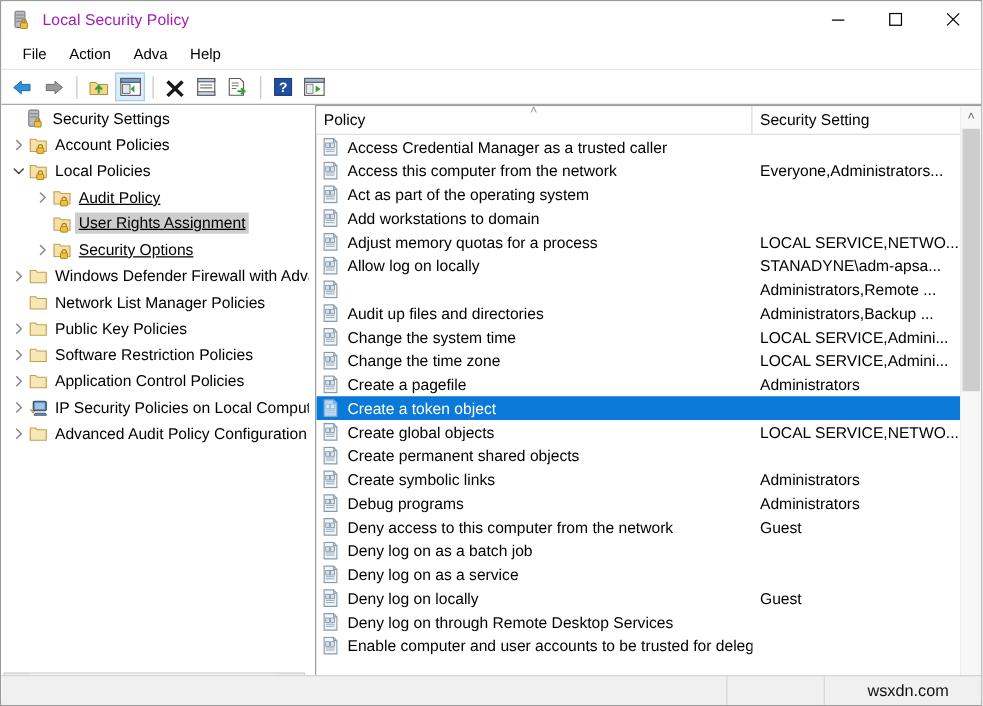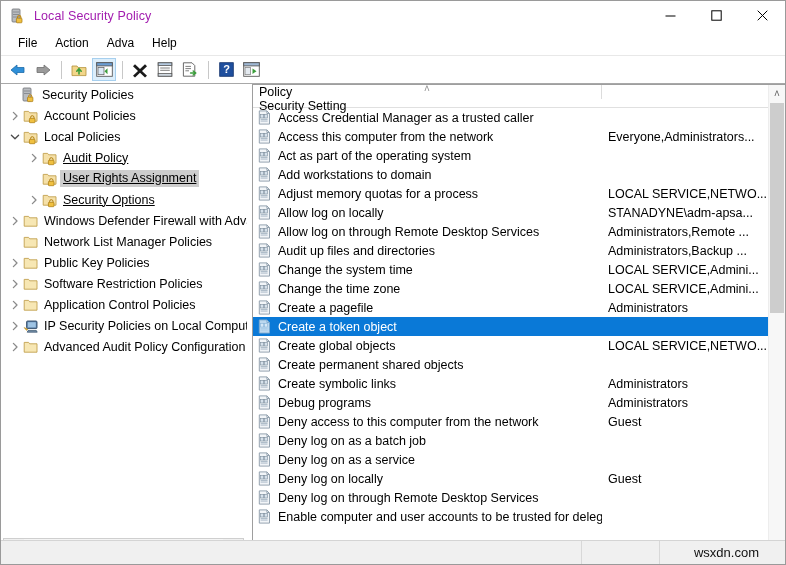--- a/index.html
+++ b/index.html
@@ -217,21 +217,20 @@
     border-bottom: none;
     box-sizing: border-box;
     overflow: hidden;
   }
   .list-header {
     height: 22px;
     display: flex;
     background: #ffffff;
     border-bottom: 1px solid #e0e0e0;
     position: relative;
-    flex-direction: column;
   }
   .lh-cell {
     position: relative;
     font-size: 12.5px;
     color: #000;
     display: flex;
     align-items: center;
     padding-left: 6px;
     box-sizing: border-box;
     border-right: 1px solid #dcdcdc;
@@ -479,21 +478,21 @@
         <div id="tree-rows">
             <div class="tree-row">
               <span class="tw"></span>
               <span class="tree-icon"><svg width="16" height="16" viewBox="0 0 16 16">
                   <rect x="2" y="1" width="8" height="13" rx="1" fill="#b9bcc0" stroke="#6e7276" stroke-width="0.8"></rect>
                   <line x1="3" y1="4" x2="9" y2="4" stroke="#7d8186" stroke-width="0.8"></line>
                   <line x1="3" y1="6.5" x2="9" y2="6.5" stroke="#7d8186" stroke-width="0.8"></line>
                   <path d="M7.6 10.4 v-1.1 a1.6 1.6 0 0 1 3.2 0 v1.1" fill="none" stroke="#c08a14" stroke-width="1"></path>
                   <rect x="6.5" y="10.1" width="5.4" height="4.5" rx="0.7" fill="#f0c040" stroke="#a8780e" stroke-width="0.7"></rect>
                 </svg></span>
-              <span class="tree-label">Security Policies</span>
+              <span class="tree-label">Security Settings</span>
             </div>
             <div class="tree-row indent1">
               <span class="tw">
                 <svg width="10" height="10" viewBox="0 0 10 10">
                   <path d="M3.4 1.4 L7 5 L3.4 8.6" fill="none" stroke="#8a8a8a" stroke-width="1.3" stroke-linecap="round" stroke-linejoin="round"></path>
                 </svg>
               </span>
               <span class="tree-icon"><svg width="16" height="16" viewBox="0 0 16 16">
                   <path d="M1.2 3.4 h4.4 l1.1 1.4 H14 v8.4 H1.2 Z" fill="#f5e0a8" stroke="#c2a04e" stroke-width="0.9"></path>
                   <path d="M7.6 10.6 v-1.2 a1.7 1.7 0 0 1 3.4 0 v1.2" fill="none" stroke="#b07e10" stroke-width="1"></path>
@@ -738,21 +737,20 @@
             <div class="lrow">
               <div class="lcell-policy">
                 <span class="pol-icon"><svg width="15" height="15" viewBox="0 0 15 15">
                     <path d="M1.3 0.9 h7.6 l2.6 2.6 v10.6 h-10.2 Z" fill="#f2f5f8" stroke="#8a9aa8" stroke-width="0.9"></path>
                     <path d="M8.9 0.9 v2.6 h2.6" fill="none" stroke="#8a9aa8" stroke-width="0.9"></path>
                     <rect x="2.6" y="4.4" width="3.1" height="3.6" fill="#d7e2ec" stroke="#7b8d9c" stroke-width="0.6"></rect>
                     <rect x="6.5" y="4.4" width="3.1" height="3.6" fill="#d7e2ec" stroke="#7b8d9c" stroke-width="0.6"></rect>
                     <rect x="2.6" y="8.9" width="7" height="0.9" fill="#9fb0bf"></rect>
                     <rect x="2.6" y="10.6" width="7" height="0.9" fill="#9fb0bf"></rect>
                   </svg></span>
-                <span>Allow log on through Remote Desktop Services</span>
               </div>
               <div class="lcell-setting">Administrators,Remote ...</div>
             </div>
             <div class="lrow">
               <div class="lcell-policy">
                 <span class="pol-icon"><svg width="15" height="15" viewBox="0 0 15 15">
                     <path d="M1.3 0.9 h7.6 l2.6 2.6 v10.6 h-10.2 Z" fill="#f2f5f8" stroke="#8a9aa8" stroke-width="0.9"></path>
                     <path d="M8.9 0.9 v2.6 h2.6" fill="none" stroke="#8a9aa8" stroke-width="0.9"></path>
                     <rect x="2.6" y="4.4" width="3.1" height="3.6" fill="#d7e2ec" stroke="#7b8d9c" stroke-width="0.6"></rect>
                     <rect x="6.5" y="4.4" width="3.1" height="3.6" fill="#d7e2ec" stroke="#7b8d9c" stroke-width="0.6"></rect>

